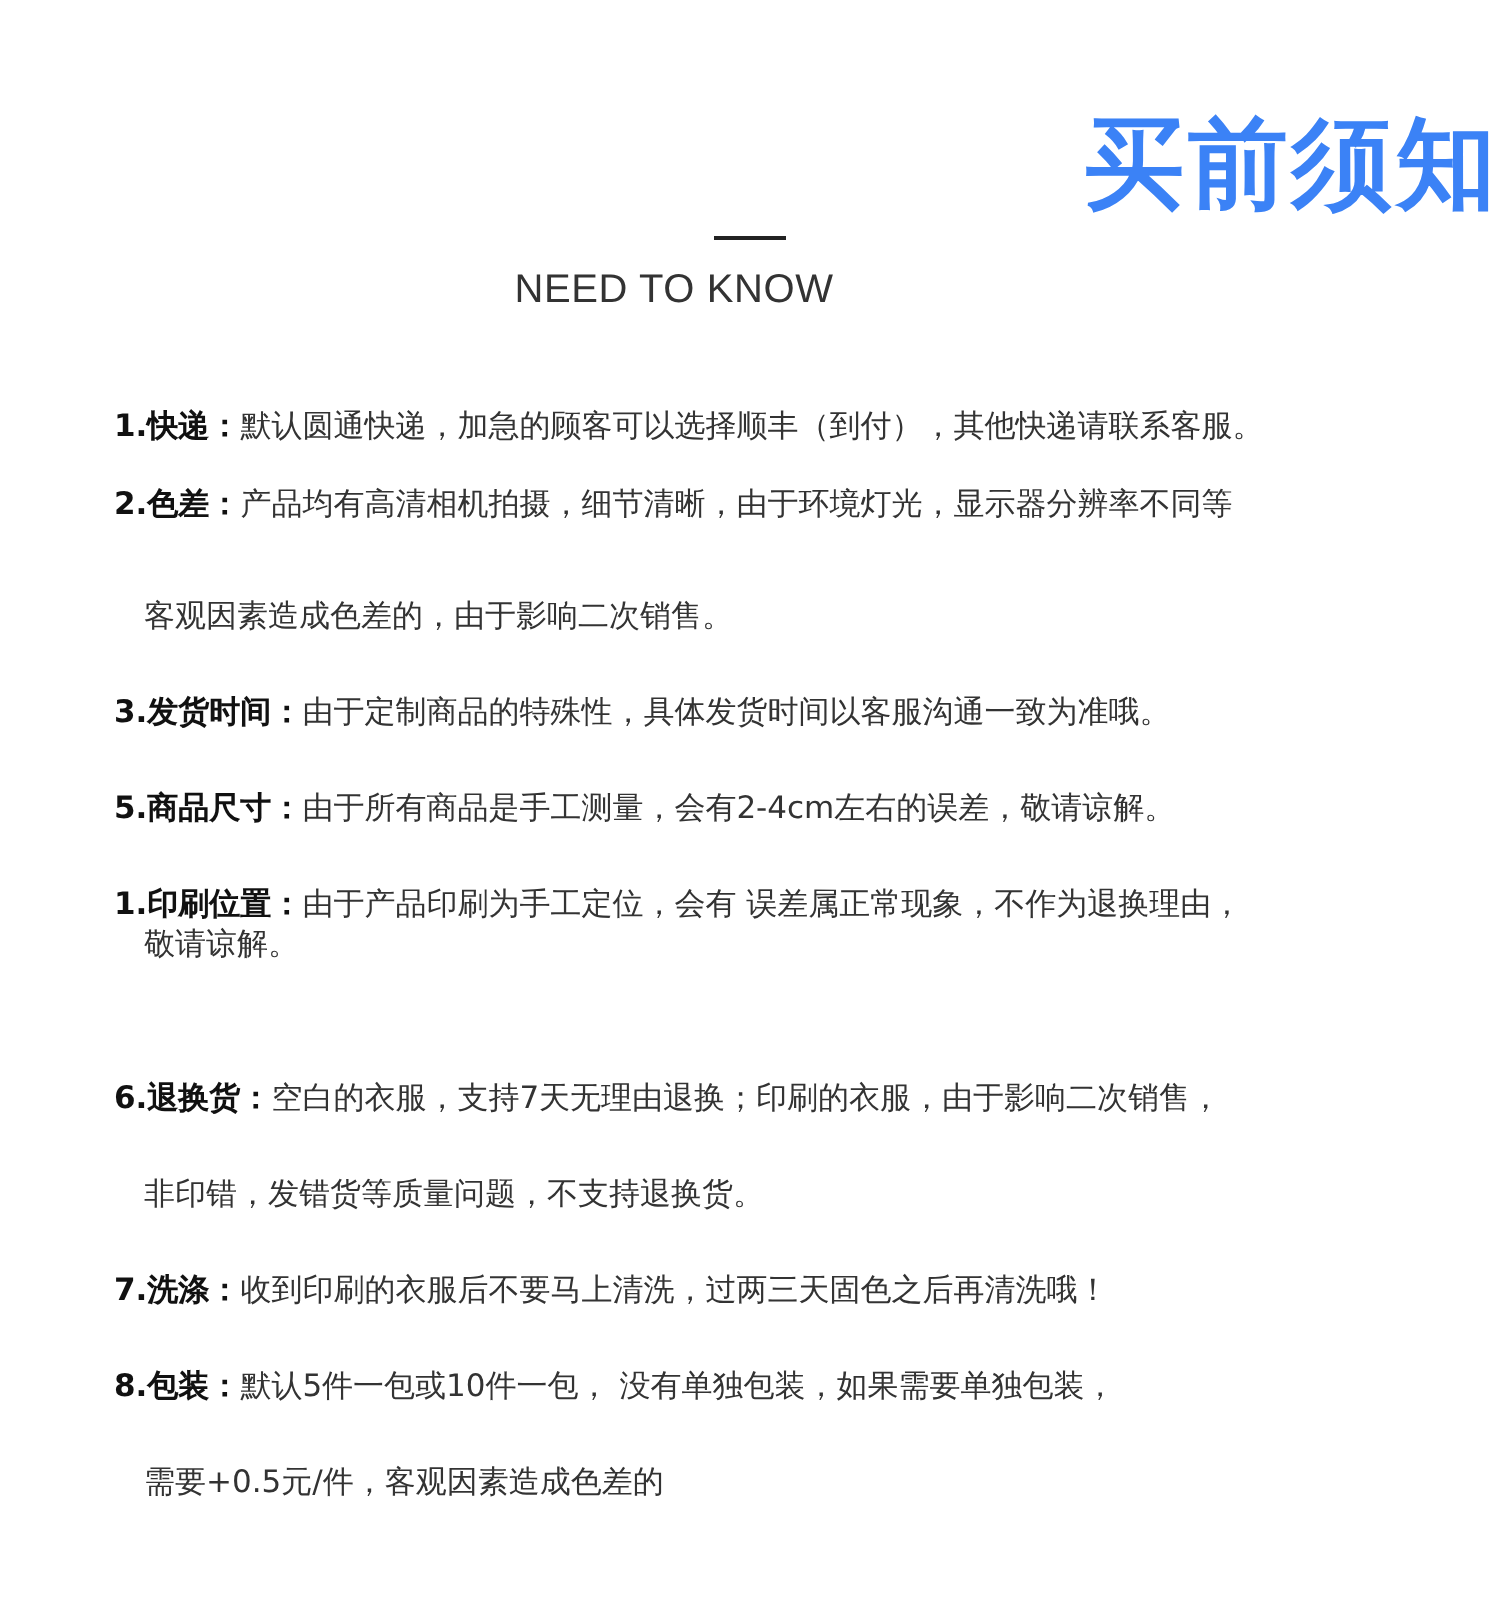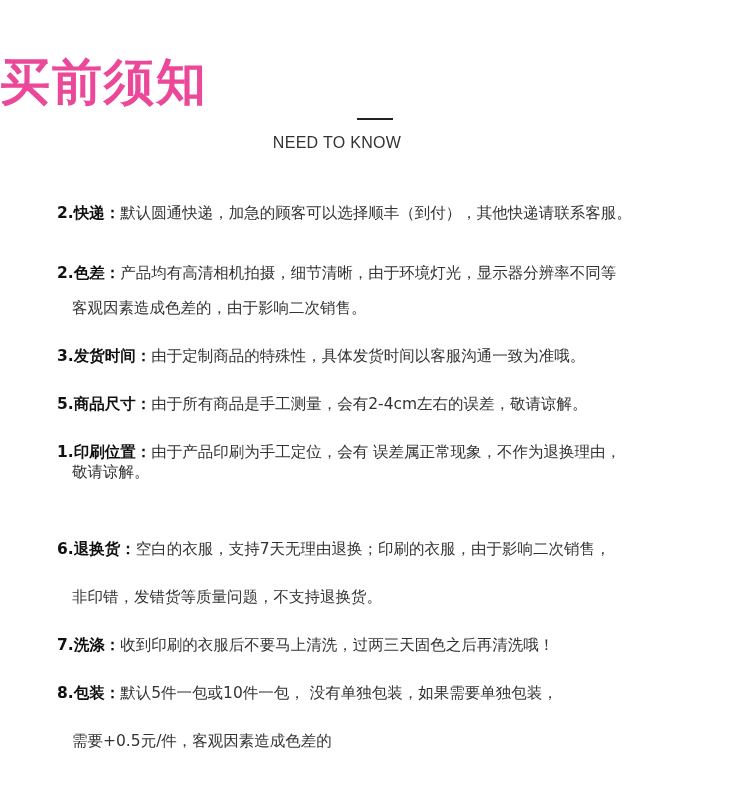--- a/index.html
+++ b/index.html
@@ -3,48 +3,48 @@
   <meta charset="utf-8">
   <style>
     html, body { margin: 0; padding: 0; background: #ffffff; }
     body {
       width: 750px; height: 812px; position: relative; overflow: hidden;
       font-family: "DejaVu Sans", "Liberation Sans", sans-serif;
       color: #222222;
     }
     .title {
       position: absolute; left: 0; top: 52px; width: 750px;
-      text-align: left; font-size: 50px; font-weight: bold; letter-spacing: 2px;
-      color: #ec4899; line-height: 60px;
+      text-align: right; font-size: 50px; font-weight: bold; letter-spacing: 2px;
+      color: #3b82f6; line-height: 60px;
     }
     .divider {
       position: absolute; left: 357px; top: 118px; width: 36px; height: 2px; background: #222222;
     }
     .subtitle {
       position: absolute; left: 0; top: 134px; width: 674px; text-align: center;
-      font-family: "Liberation Sans", sans-serif; font-size: 16px; color: #333333; letter-spacing: 0.3px;
+      font-family: "Liberation Sans", sans-serif; font-size: 20px; color: #333333; letter-spacing: 0.3px;
     }
     .line {
       position: absolute; left: 57px; font-size: 15.5px; line-height: 24px; white-space: nowrap; color: #333333;
     }
     .line .label { font-weight: bold; color: #111111; }
     .line.cont { left: 72px; }
   </style>
 </head>
 <body>
 
 <div class="title">买前须知</div>
 <div class="divider"></div>
 <div class="subtitle">NEED TO KNOW</div>
 
 <div class="line" style="top:201px;">
-  <span class="label">2.快递：</span><span>默认圆通快递，加急的顾客可以选择顺丰（到付），其他快递请联系客服。</span>
+  <span class="label">1.快递：</span><span>默认圆通快递，加急的顾客可以选择顺丰（到付），其他快递请联系客服。</span>
 </div>
 
-<div class="line" style="top:261px;">
+<div class="line" style="top:240px;">
   <span class="label">2.色差：</span><span>产品均有高清相机拍摄，细节清晰，由于环境灯光，显示器分辨率不同等</span>
 </div>
 <div class="line cont" style="top:296px;">客观因素造成色差的，由于影响二次销售。</div>
 
 <div class="line" style="top:344px;">
   <span class="label">3.发货时间：</span><span>由于定制商品的特殊性，具体发货时间以客服沟通一致为准哦。</span>
 </div>
 
 <div class="line" style="top:392px;">
   <span class="label">5.商品尺寸：</span><span>由于所有商品是手工测量，会有2-4cm左右的误差，敬请谅解。</span>

